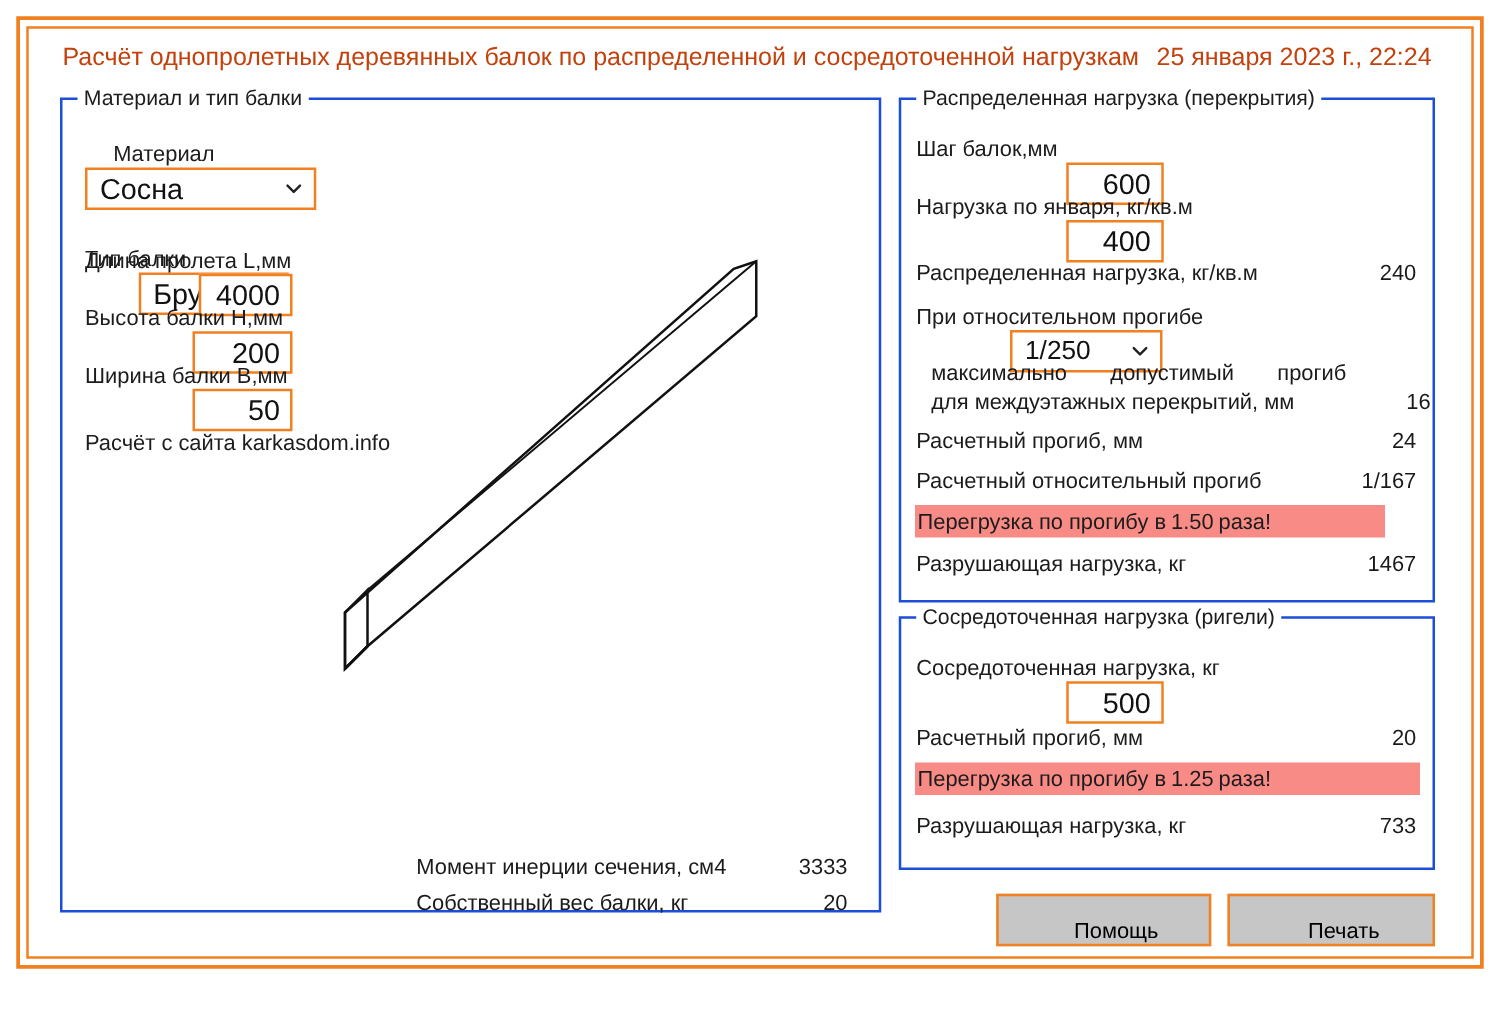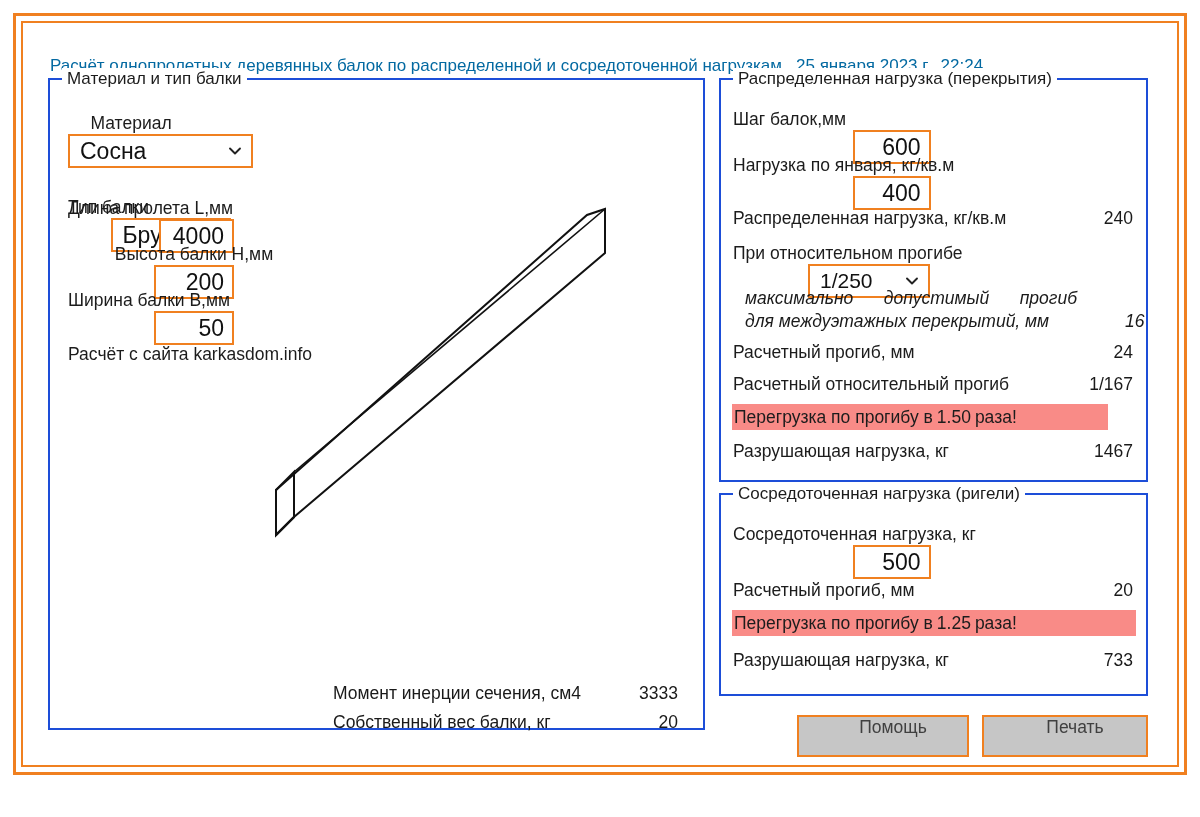--- a/index.html
+++ b/index.html
@@ -35,25 +35,24 @@
     box-sizing: border-box;
   }
 
   
   .title-bar {
     position: absolute;
     left: 50px;
     top: 33px;
     width: 1110px;
     height: 26px;
-    font-size: 17px;
+    font-size: 20px;
     line-height: 26px;
     white-space: nowrap;
-    color: #0369a1;
-    margin-top: 20px;
+    color: #c2410c;
   }
   .title-date {
     margin-left: 14px;
   }
 
   
   .groupbox {
     position: absolute;
     box-sizing: border-box;
     border: 2px solid #1d4ed8;
@@ -171,21 +170,20 @@
     padding-left: 2px;
     box-sizing: border-box;
   }
   .warnbar .w-num { margin: 0 4px 0 4px; }
 
   
   .note {
     position: absolute;
     font-size: 17.5px;
     line-height: 23px;
-    font-style: italic;
   }
   .note .note-l1 {
     display: flex;
     justify-content: space-between;
     width: 332px;
     white-space: nowrap;
   }
   .note .note-l2 {
     position: relative;
     white-space: nowrap;
@@ -215,24 +213,24 @@
   .bottominfo .bi-num { position: absolute; right: 0; text-align: right; }
 
   
   .btn {
     position: absolute;
     box-sizing: border-box;
     border: 2px solid #f08020;
     background: #c6c6c6;
     font-family: "Liberation Sans", sans-serif;
     font-size: 17.5px;
-    color: #404040;
+    color: #000000;
     height: 42px;
     display: flex;
-    align-items: flex-start;
+    align-items: flex-end;
     justify-content: center;
     cursor: default;
     padding-left: 20px;
   }
   #btn-help  { left: 797px; top: 715px; width: 172px; }
   #btn-print { left: 982px; top: 715px; width: 166px; }
 </style>
 </head>
 <body>
 
@@ -270,21 +268,21 @@
     </span>
   </div>
 </div>
 
 <div class="row" style="left:68px; top:197px;">
   <span class="lbl" style="width:257px;">Длина пролета L,мм</span>
   <input class="valuebox" style="width: 75px;" value="4000">
 </div>
 
 <div class="row" style="left:68px; top:243px;">
-  <span class="lbl" style="width:252px;text-align:center;">Высота балки H,мм</span>
+  <span class="lbl" style="width:252px;">Высота балки H,мм</span>
   <input class="valuebox" style="width: 80px;" value="200">
 </div>
 
 <div class="row" style="left:68px; top:289px;">
   <span class="lbl" style="width:252px;">Ширина балки B,мм</span>
   <input class="valuebox" style="width: 80px;" value="50">
 </div>
 
 <div class="row" style="left:68px; top:343px;">
   <span class="lbl">Расчёт с сайта karkasdom.info</span>

